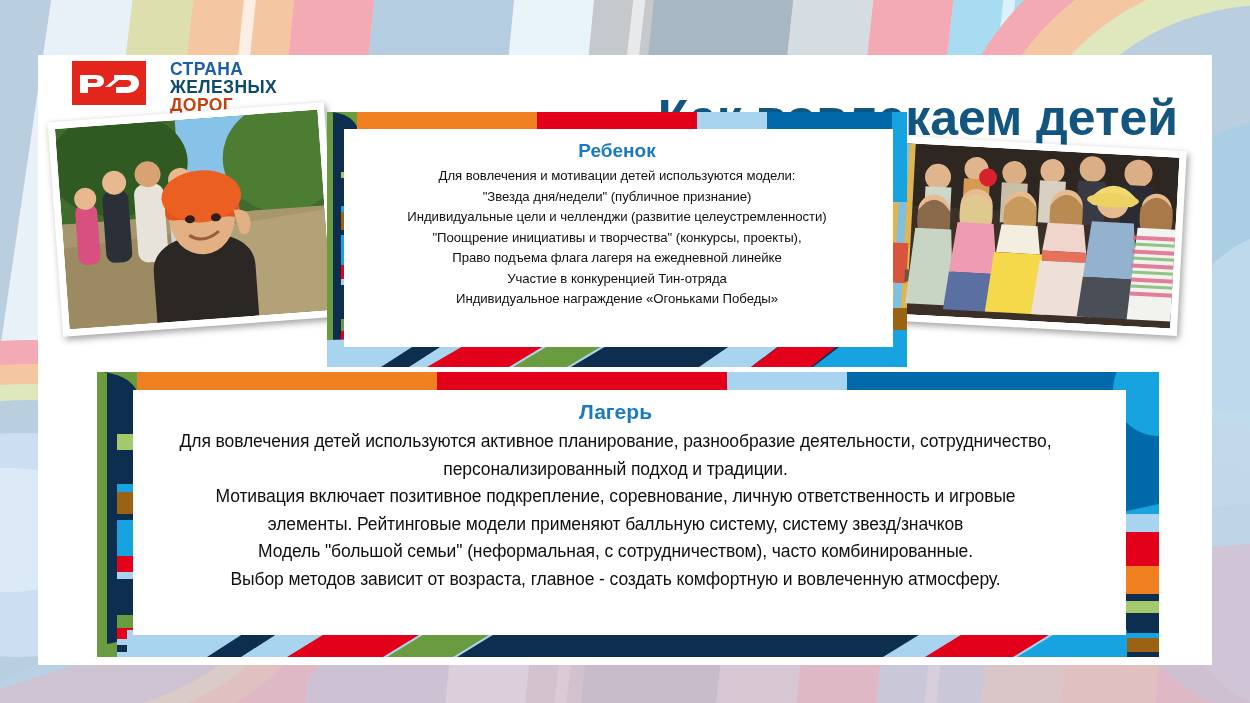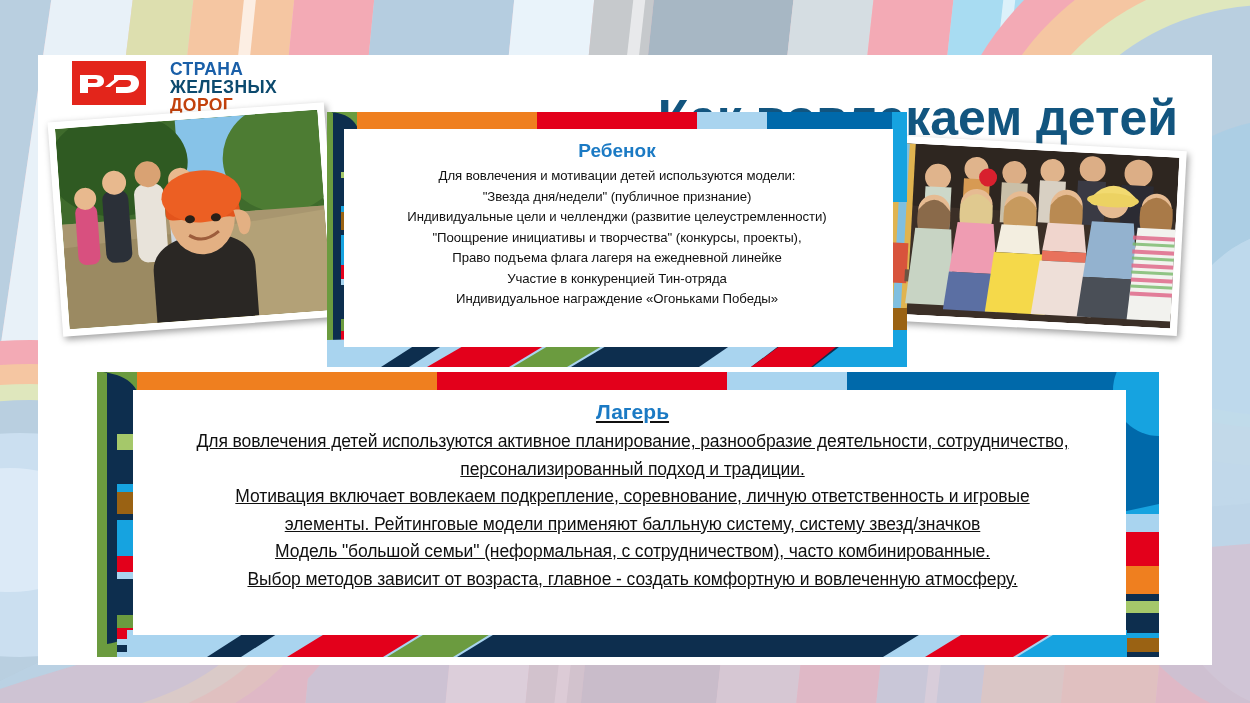--- a/index.html
+++ b/index.html
@@ -56,21 +56,21 @@
   .frame .paper{position:absolute;background:#fff;}
 
   .box1{left:327px;top:112px;width:580px;height:255px;}
   .box1 .paper{left:17px;top:17px;right:14px;bottom:20px;}
 
   .box2{left:97px;top:372px;width:1062px;height:285px;}
   .box2 .paper{left:36px;top:18px;right:33px;bottom:22px;}
 
   .box-content{position:absolute;z-index:5;text-align:center;color:#101010;}
   .bc1{left:352px;top:140px;width:530px;}
-  .bc2{left:145px;top:400px;width:975px;text-decoration:underline;}
+  .bc2{left:128px;top:400px;width:975px;}
 
   .heading{
     color:#1b7ac4;font-weight:bold;margin:0 0 4px 0;
   }
   .bc1 .heading{font-size:19px;}
   .bc2 .heading{font-size:21px;}
   .line{margin:0;}
   .bc1 .line{font-size:13.2px;line-height:20.5px;letter-spacing:-0.05px;}
   .bc2 .line{font-size:17.5px;line-height:27.5px;letter-spacing:-0.1px;}
 </style>
@@ -376,17 +376,17 @@
       </g>
     </svg>
   </div>
   <div class="paper"></div>
 </div>
 
 <div class="box-content bc2">
   <div class="heading">Лагерь</div>
   <p class="line">Для вовлечения детей используются активное планирование, разнообразие деятельности, сотрудничество,</p>
   <p class="line">персонализированный подход и традиции.</p>
-  <p class="line">Мотивация включает вовлекаем подкрепление, соревнование, личную ответственность и игровые</p>
+  <p class="line">Мотивация включает позитивное подкрепление, соревнование, личную ответственность и игровые</p>
   <p class="line">элементы. Рейтинговые модели применяют балльную систему, систему звезд/значков</p>
   <p class="line">Модель "большой семьи" (неформальная, с сотрудничеством), часто комбинированные.</p>
   <p class="line">Выбор методов зависит от возраста, главное - создать комфортную и вовлеченную атмосферу.</p>
 </div>
 
 </body></html>

